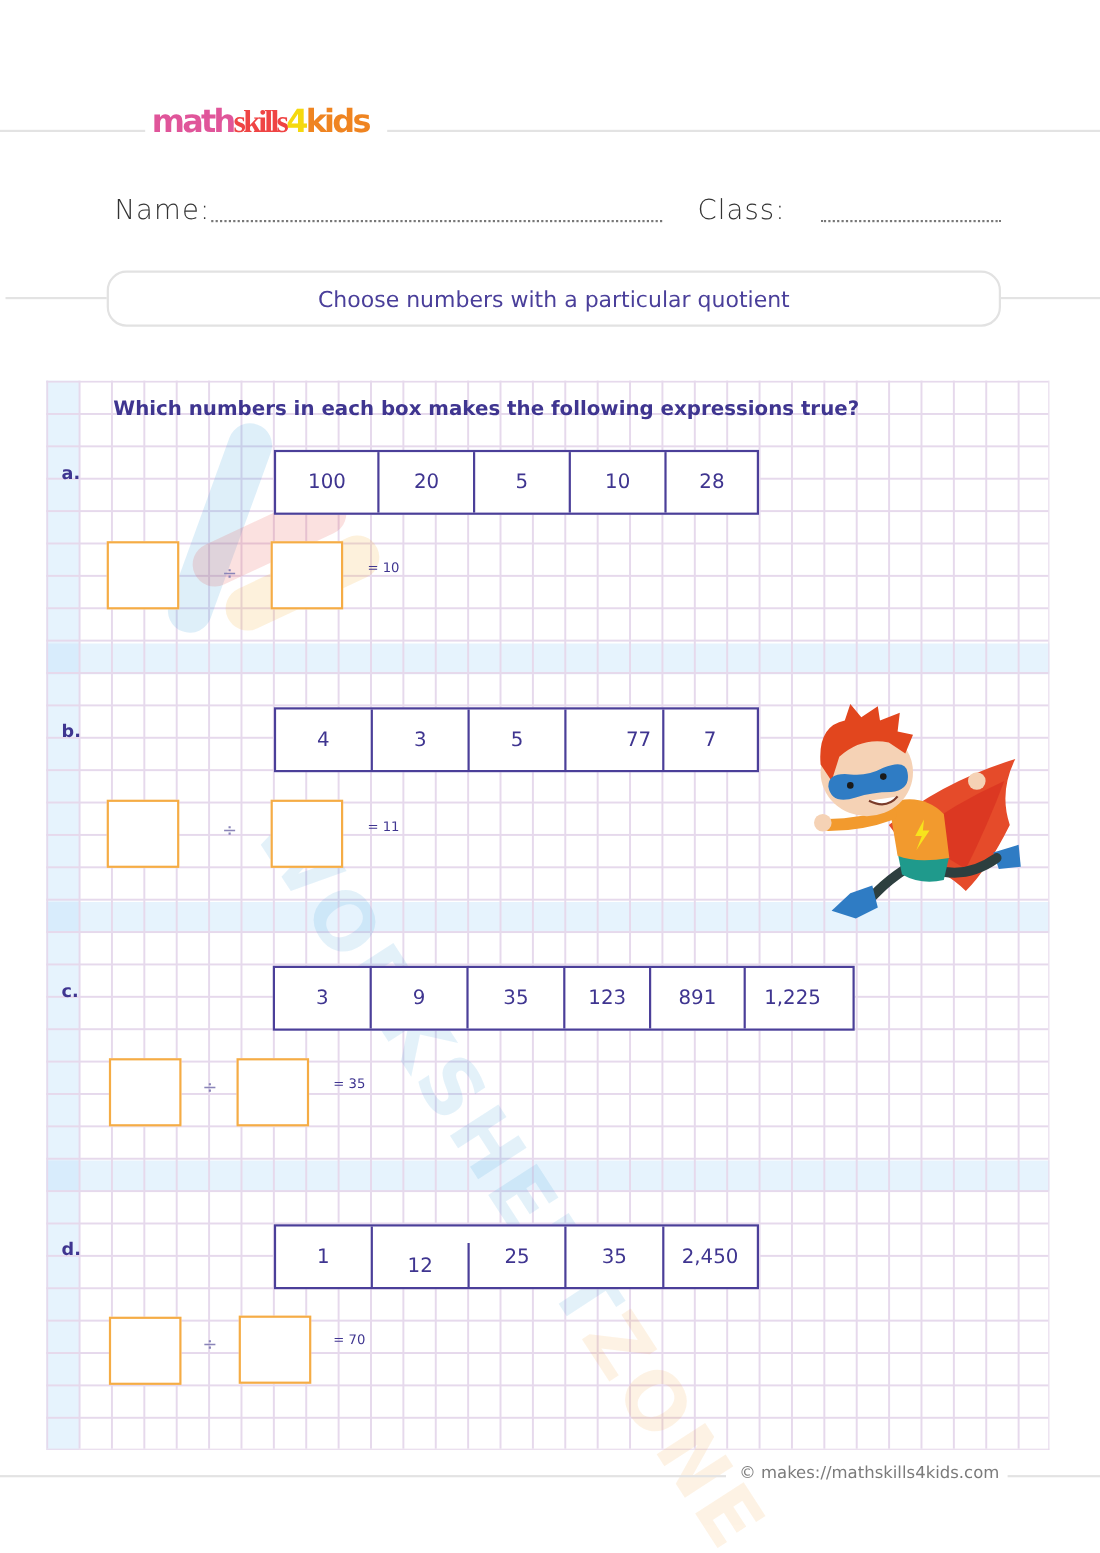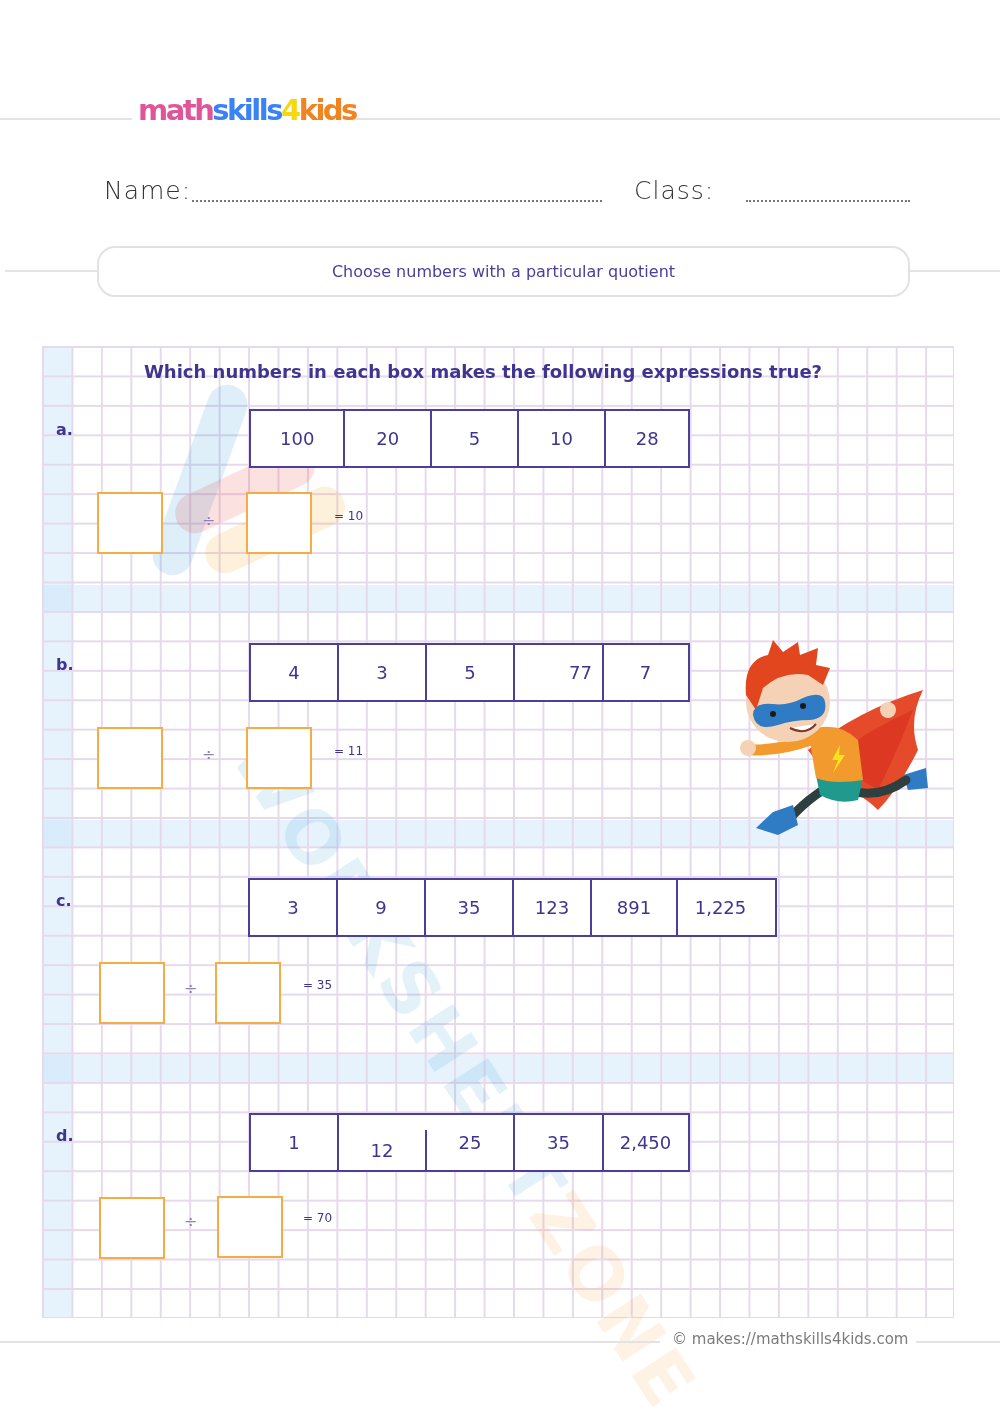--- a/index.html
+++ b/index.html
@@ -3,48 +3,48 @@
 <meta charset="utf-8">
 <style>
   * { box-sizing: border-box; margin: 0; padding: 0; }
   html, body { width: 1000px; height: 1412px; background: #ffffff; overflow: hidden; }
   body { position: relative; font-family: "Liberation Sans", "DejaVu Sans", sans-serif; color: #3f3590; }
 
   .hline { position: absolute; height: 2px; background: #e3e3e3; }
 
   .logo { position: absolute; left: 138px; top: 96px; font-family: "DejaVu Sans", sans-serif; font-size: 29px; font-weight: bold; letter-spacing: -2.5px; line-height: 1; }
   .logo .p1 { color: #e0559a; }
-  .logo .p2 { color: #3b82f6; }
+  .logo .p2 { color: #ef4444; font-family: Liberation Serif, serif; }
   .logo .p3 { color: #f5d90f; }
   .logo .p4 { color: #ef8421; }
 
   .name-label, .class-label { position: absolute; top: 176px; font-family: "DejaVu Sans", sans-serif; font-size: 25px; color: #333; letter-spacing: 1px; font-weight: 300; }
   .name-label { left: 104px; }
   .class-label { left: 634px; }
   .dots { position: absolute; top: 200px; height: 2px; border-bottom: 2px dotted #777; }
 
   .title-box { position: absolute; left: 97px; top: 246px; width: 813px; height: 51px; border: 2px solid #e2e2e2; border-radius: 18px; background: #fff; display: flex; align-items: center; justify-content: center; }
-  .title-box span { font-family: "DejaVu Sans", sans-serif; font-size: 16px; color: #4a3f9a; }
+  .title-box span { font-family: "DejaVu Sans", sans-serif; font-size: 20px; color: #4a3f9a; }
 
   .grid { position: absolute; left: 42px; top: 346px; width: 912px; height: 972px;
     background-image:
       linear-gradient(to right, #e6d9ec 1.5px, transparent 1.5px),
       linear-gradient(to bottom, #e6d9ec 1.5px, transparent 1.5px);
     background-size: 29.45px 29.45px;
     border-right: 1.5px solid #e6d9ec; border-bottom: 1.5px solid #e6d9ec;
   }
   .left-col { position: absolute; left: 42px; top: 346px; width: 30px; height: 972px; background: rgba(200, 228, 250, 0.45); }
   .band { position: absolute; left: 42px; width: 912px; height: 28px; background: rgba(200, 228, 250, 0.45); }
 
   .watermark-text { position: absolute; left: 250px; top: 700px; font-family: "DejaVu Sans", sans-serif; font-size: 72px; font-weight: bold; letter-spacing: 4px; transform: rotate(57deg); transform-origin: left center; white-space: nowrap; opacity: 0.13; }
   .watermark-text .w1 { color: #2f9ad8; }
   .watermark-text .w2 { color: #f2a037; }
   .wm-stroke { position: absolute; border-radius: 30px; opacity: 0.16; }
 
-  .question { position: absolute; left: 103px; top: 361px; font-family: "DejaVu Sans", sans-serif; font-size: 18px; font-weight: bold; color: #3f3590; padding-left: 41px; }
+  .question { position: absolute; left: 103px; top: 361px; font-family: "DejaVu Sans", sans-serif; font-size: 18px; font-weight: bold; color: #3f3590; }
   .prob-label { position: absolute; left: 56px; font-family: "DejaVu Sans", sans-serif; font-size: 16px; font-weight: bold; color: #3f3590; }
 
   .num-box { position: absolute; display: flex; border: 2.5px solid #4b3f99; background: #fff; height: 59px; }
   .num-cell { border-right: 2px solid #4b3f99; display: flex; align-items: center; justify-content: center; font-family: "DejaVu Sans", sans-serif; font-size: 18px; color: #3f3590; }
   .num-cell:last-child { border-right: none; }
 
   .ans-box { position: absolute; width: 66px; height: 62px; border: 2.5px solid #f5ac45; background: #fff; }
   .div-sign { position: absolute; font-family: "DejaVu Sans", sans-serif; font-size: 16px; color: #8a84b8; }
   .eq { position: absolute; font-family: "DejaVu Sans", sans-serif; font-size: 12px; color: #3f3590; }
 

